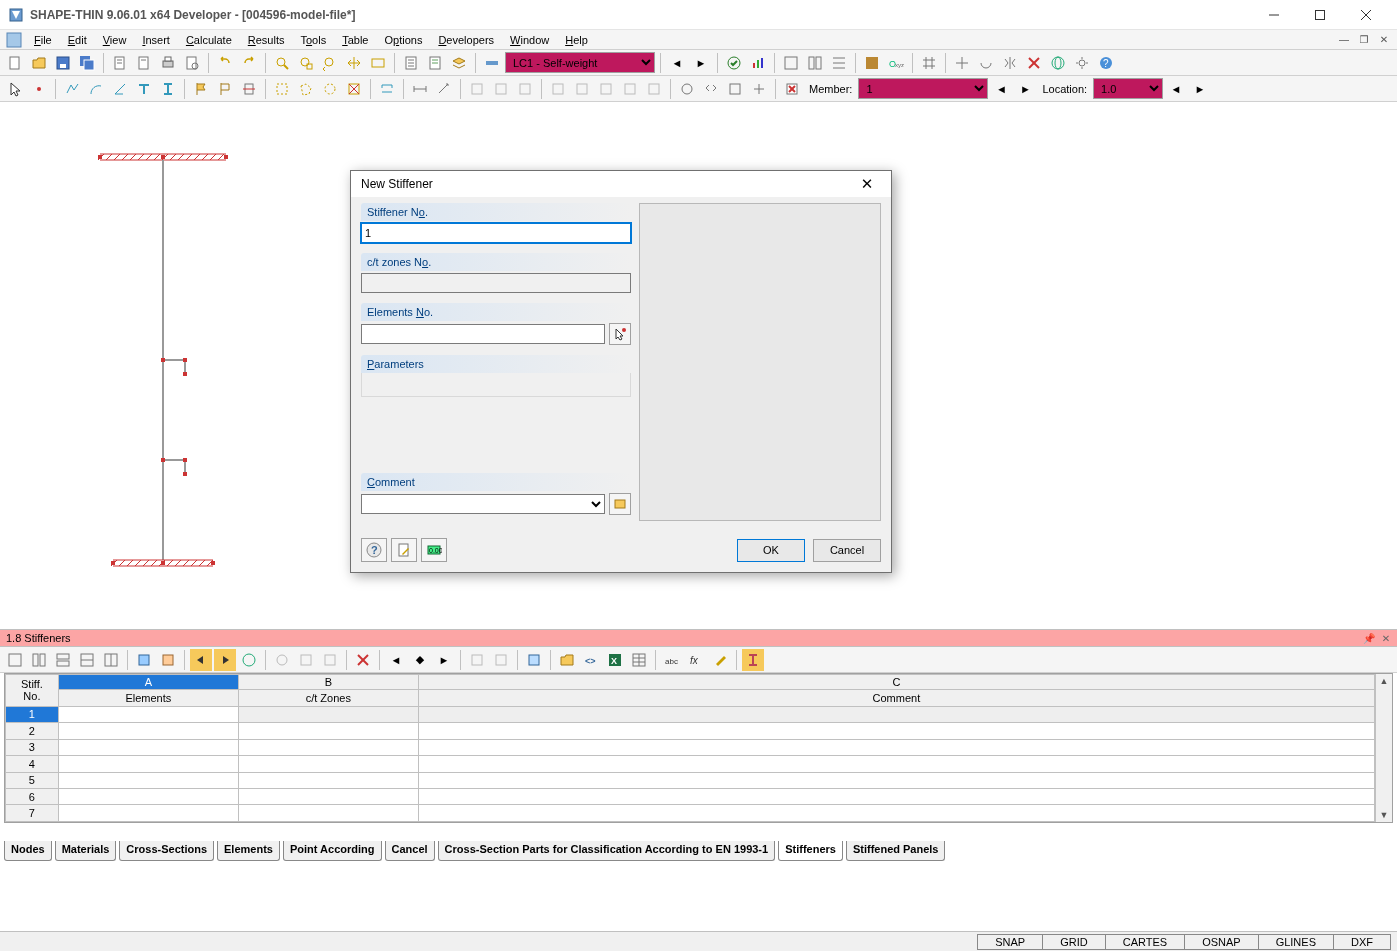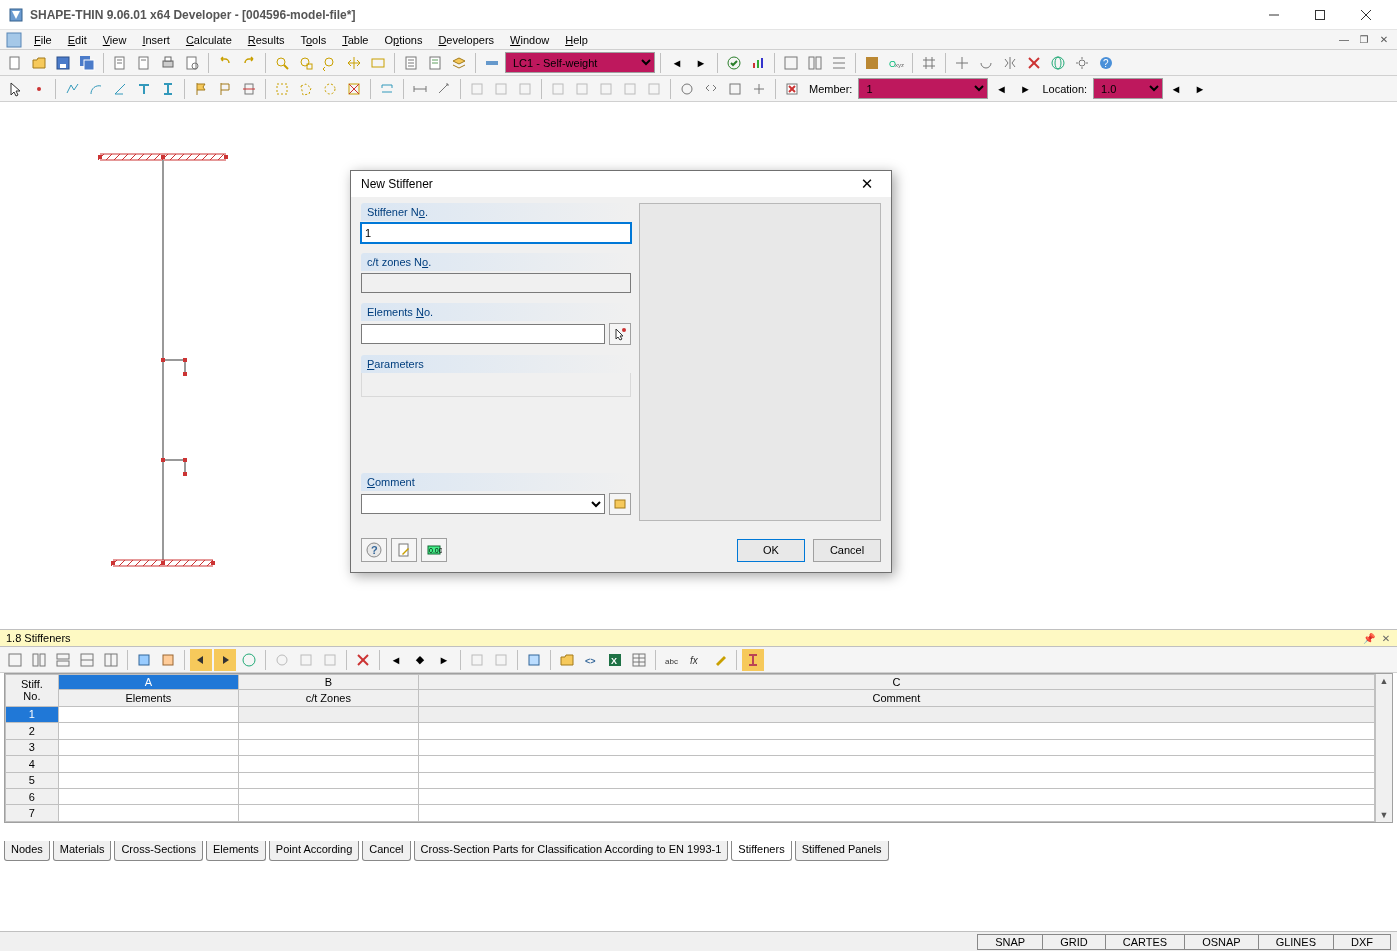--- a/index.html
+++ b/index.html
@@ -25,21 +25,21 @@
 .tb-btn { width: 22px; height: 22px; display: flex; align-items: center; justify-content: center; border: 1px solid transparent; }
 .tb-sep { width: 1px; height: 20px; background: #c0c0c0; margin: 0 3px; }
 .tb-combo { height: 21px; border: 1px solid #a0a0a0; background: #be185d; font-size: 11px; padding: 0 3px; }
 .tb-label { padding: 0 4px; }
 
 
 .canvas-area { position: absolute; top: 102px; left: 0; right: 0; height: 527px; background: #fff; }
 .canvas-area svg { position: absolute; top: 0; left: 0; }
 
 
-.panel-header { position: absolute; top: 629px; left: 0; right: 0; height: 18px; background: #fef9c3; border-top: 1px solid #c0c0c0; border-bottom: 1px solid #c0c0c0; display: flex; align-items: center; padding: 0 6px; font-size: 11px; }
+.panel-header { position: absolute; top: 629px; left: 0; right: 0; height: 18px; background: #fca5a5; border-top: 1px solid #c0c0c0; border-bottom: 1px solid #c0c0c0; display: flex; align-items: center; padding: 0 6px; font-size: 11px; }
 .panel-header .pin-close { position: absolute; right: 4px; display: flex; gap: 2px; }
 .panel-header .pin-close span { width: 14px; height: 14px; display: flex; align-items: center; justify-content: center; font-size: 10px; color: #666; }
 
 .panel-toolbar { position: absolute; top: 647px; left: 0; right: 0; height: 26px; background: #f5f5f5; border-bottom: 1px solid #d0d0d0; display: flex; align-items: center; padding: 0 4px; gap: 2px; }
 
 
 .grid-container { position: absolute; top: 673px; left: 4px; right: 4px; height: 150px; border: 1px solid #a0a0a0; background: #fff; display: flex; }
 .grid-scroll { position: absolute; right: 0; top: 0; bottom: 0; width: 17px; background: #f0f0f0; border-left: 1px solid #c0c0c0; display: flex; flex-direction: column; align-items: center; justify-content: space-between; }
 .grid-scroll .arrow { font-size: 9px; color: #555; padding: 2px; }
 
@@ -47,21 +47,21 @@
 table.grid th, table.grid td { border: 1px solid #c0c0c0; font-size: 11px; height: 14px; padding: 0 15px; text-align: center; }
 table.grid th { background: #f0f0f0; font-weight: normal; }
 table.grid th.selected { background: #2078d7; color: #fff; }
 table.grid th.active-row { background: #2078d7; color: #fff; }
 table.grid td.active-cell { border: 1px dotted #000; }
 table.grid .rowhead { background: #f0f0f0; width: 42px; }
 table.grid .letter-row th { height: 13px; }
 
 
 .bottom-tabs { position: absolute; top: 841px; left: 4px; right: 4px; height: 20px; display: flex; gap: 3px; }
-.bottom-tabs .tab { border: 1px solid #888; border-top: none; padding: 2px 6px; background: #f0f0f0; font-size: 11px; border-radius: 0 0 3px 3px; }
+.bottom-tabs .tab { border: 1px solid #888; border-top: none; padding: 2px 6px; background: #f0f0f0; font-size: 11px; border-radius: 0 0 3px 3px; font-weight: bold; }
 .bottom-tabs .tab.active { background: #fff; }
 
 
 .statusbar { position: absolute; bottom: 0; left: 0; right: 0; height: 20px; background: #f0f0f0; border-top: 1px solid #c0c0c0; display: flex; align-items: center; justify-content: flex-end; padding: 0 6px; gap: 0; }
 .statusbar .cell { border: 1px solid #888; padding: 1px 17px; font-size: 11px; margin-left: -1px; }
 
 
 .dialog { position: absolute; top: 170px; left: 350px; width: 542px; height: 403px; background: #f0f0f0; border: 1px solid #707070; box-shadow: 3px 3px 12px rgba(0,0,0,0.35); }
 .dialog-title { height: 26px; display: flex; align-items: center; padding: 0 10px; font-size: 12px; background: #fff; }
 .dialog-title .close { margin-left: auto; width: 28px; text-align: center; font-size: 15px; }

